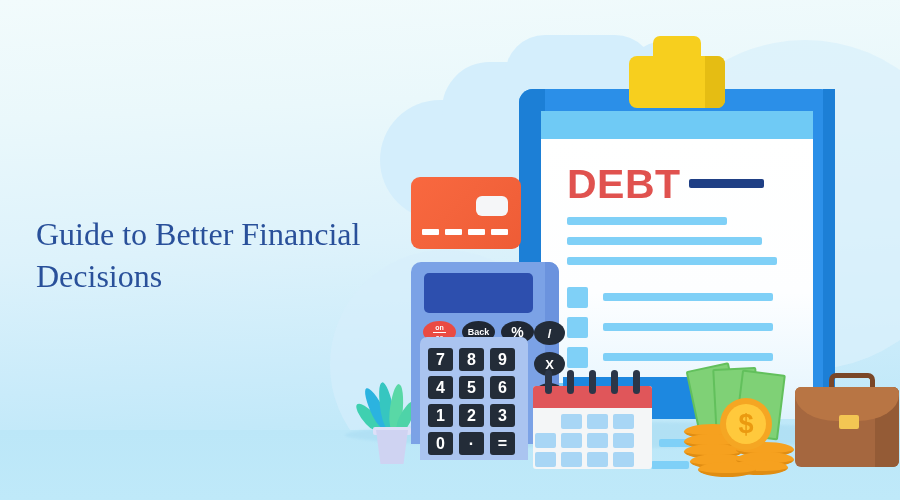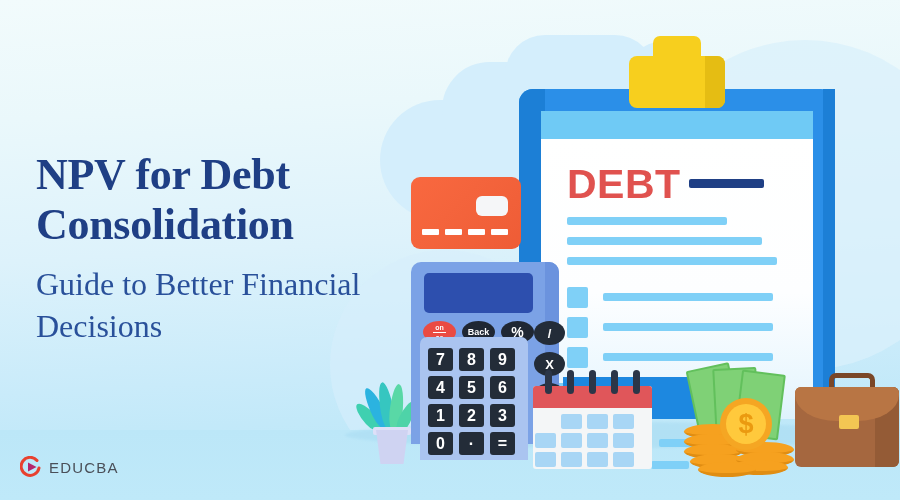--- a/index.html
+++ b/index.html
@@ -296,30 +296,22 @@
   <div class="case">
     <div class="case-handle"></div>
     <div class="case-body"></div>
     <div class="case-body-dark"></div>
     <div class="case-flap"></div>
     <div class="case-lock"></div>
   </div>
 
   <div class="textblock">
     <h1 class="h1">
-      <span>NPV for Debt</span><br>
-      <span>Consolidation</span>
+      <br>
     </h1>
     <p class="sub">
       <span>Guide to Better Financial</span><br>
       <span>Decisions</span>
     </p>
   </div>
 
-  <div class="logo">
-    <svg width="22" height="22" viewBox="0 0 44 44">
-      <path d="M34 9 A18 18 0 1 0 38 24" stroke="#e8412f" stroke-width="6" fill="none" stroke-linecap="round"></path>
-      <path d="M16 13 L33 22 L16 31 Z" fill="#b5256b"></path>
-    </svg>
-    <span class="logo-text">EDUCBA</span>
-  </div>
 
 </div>
 
 </body></html>

